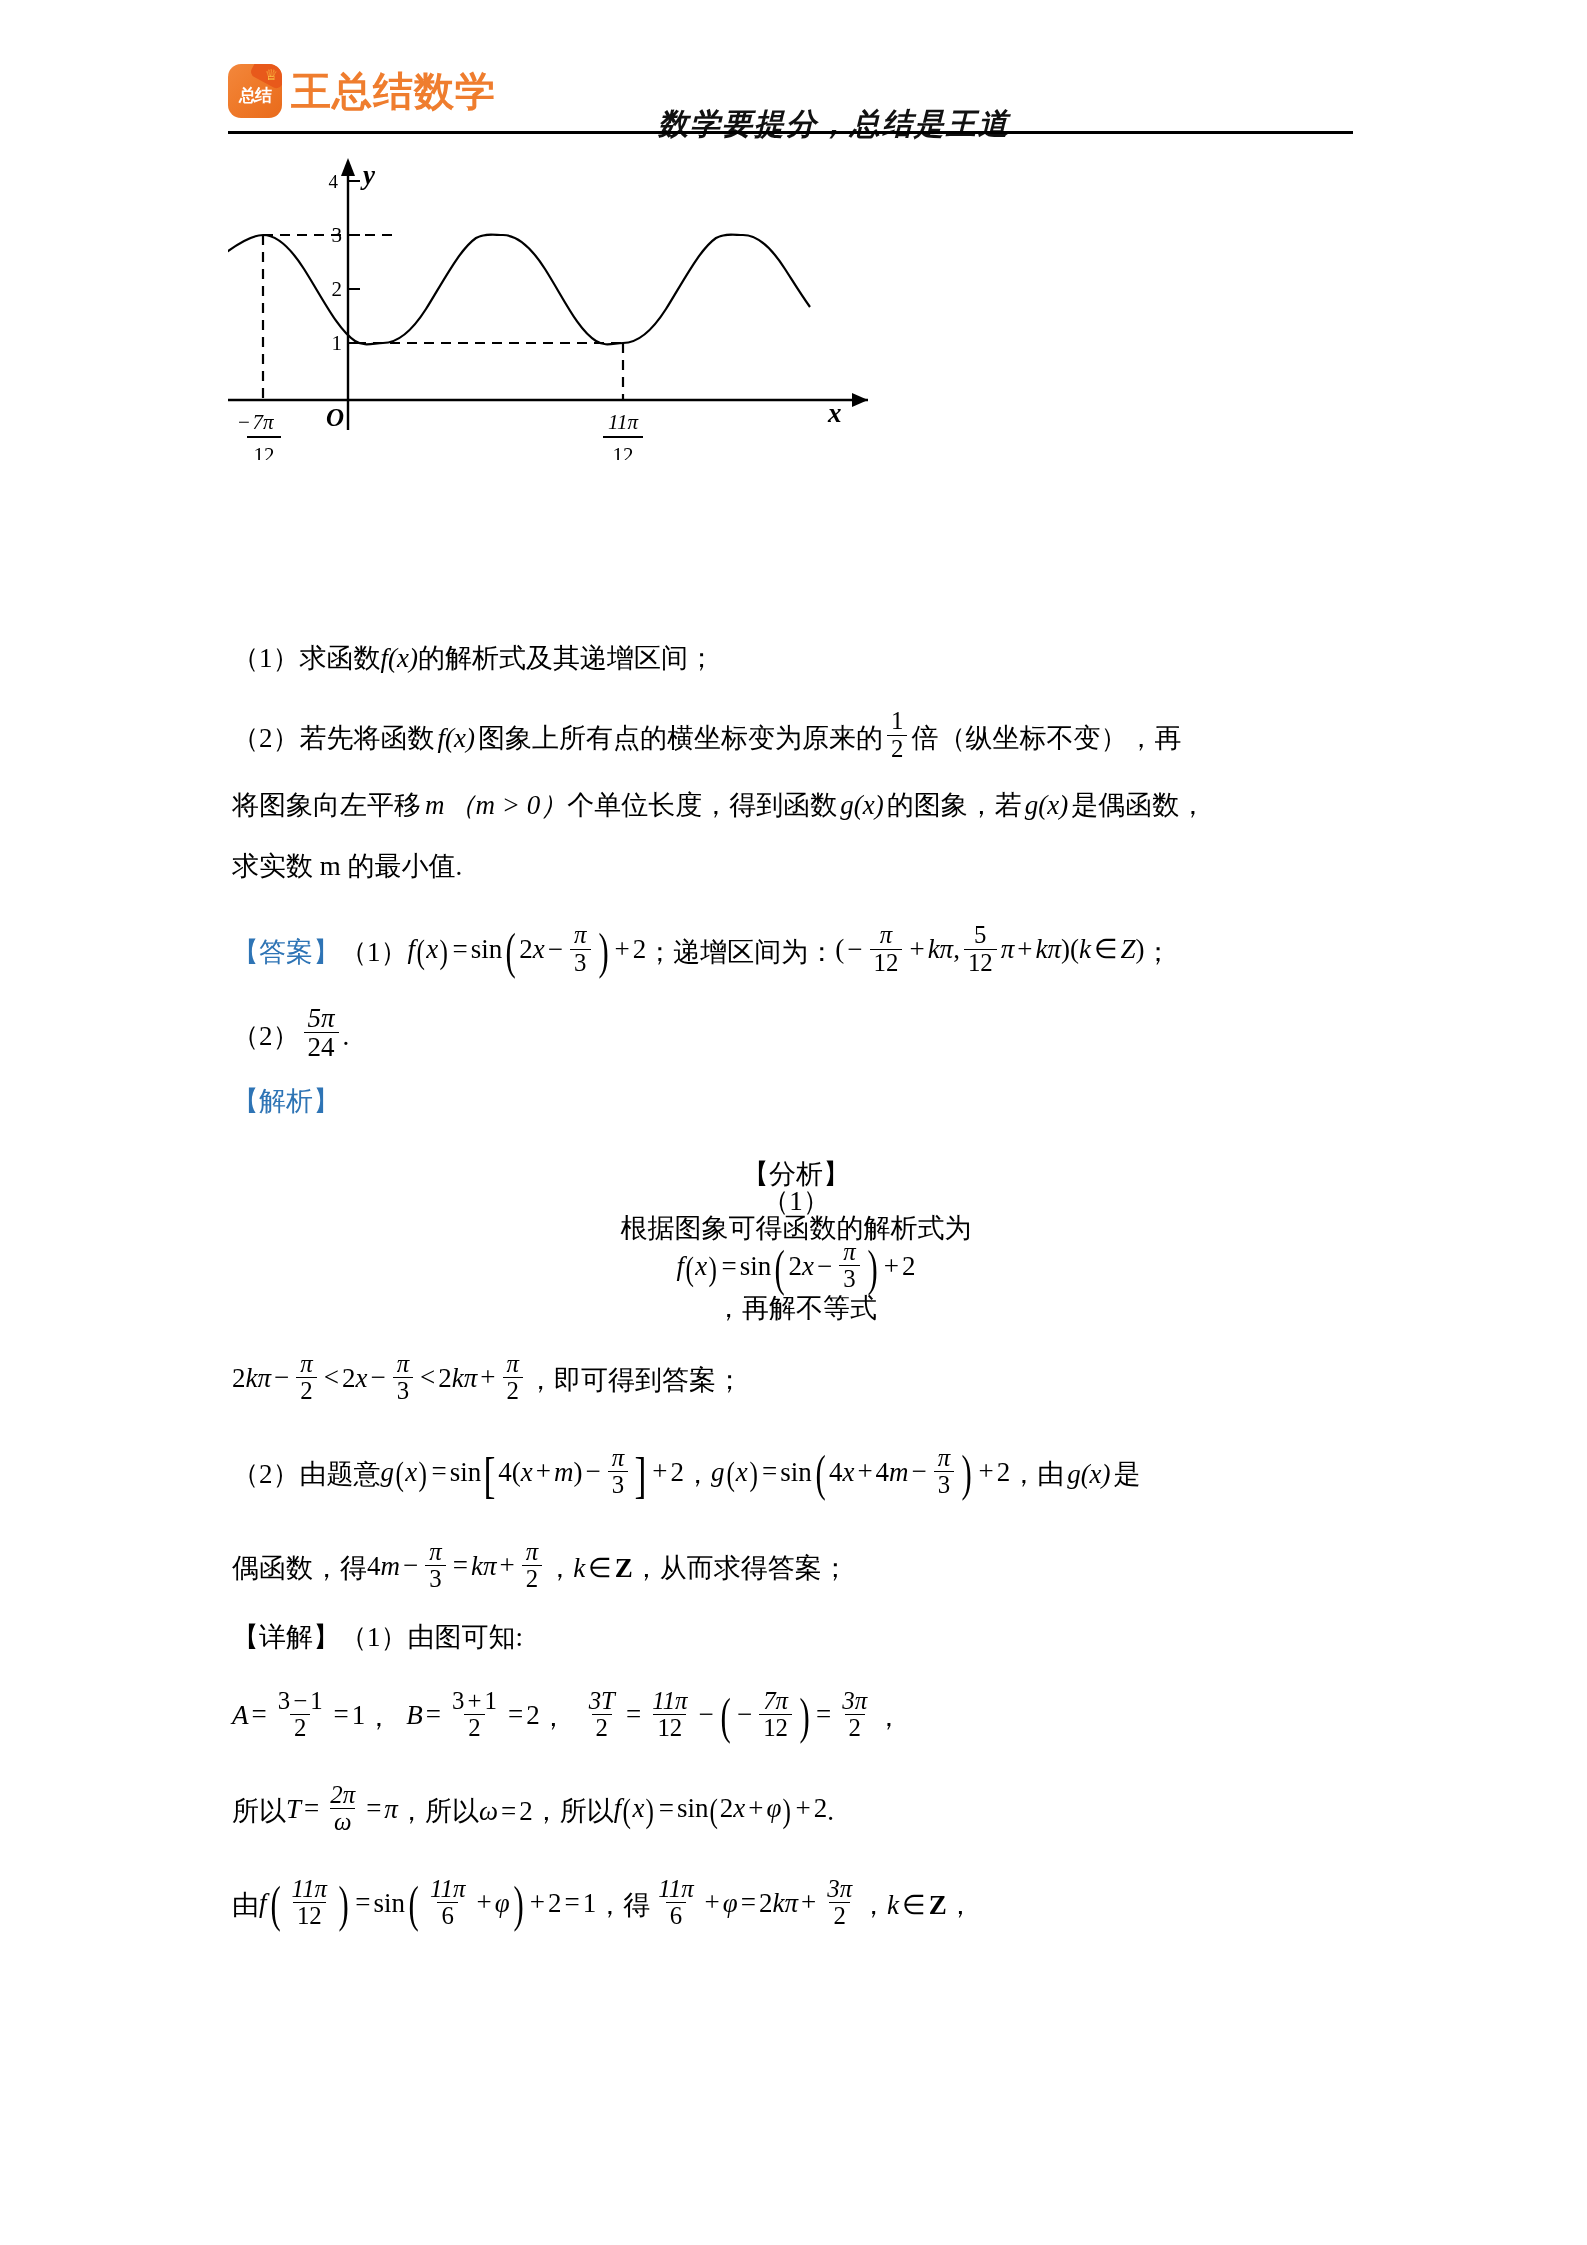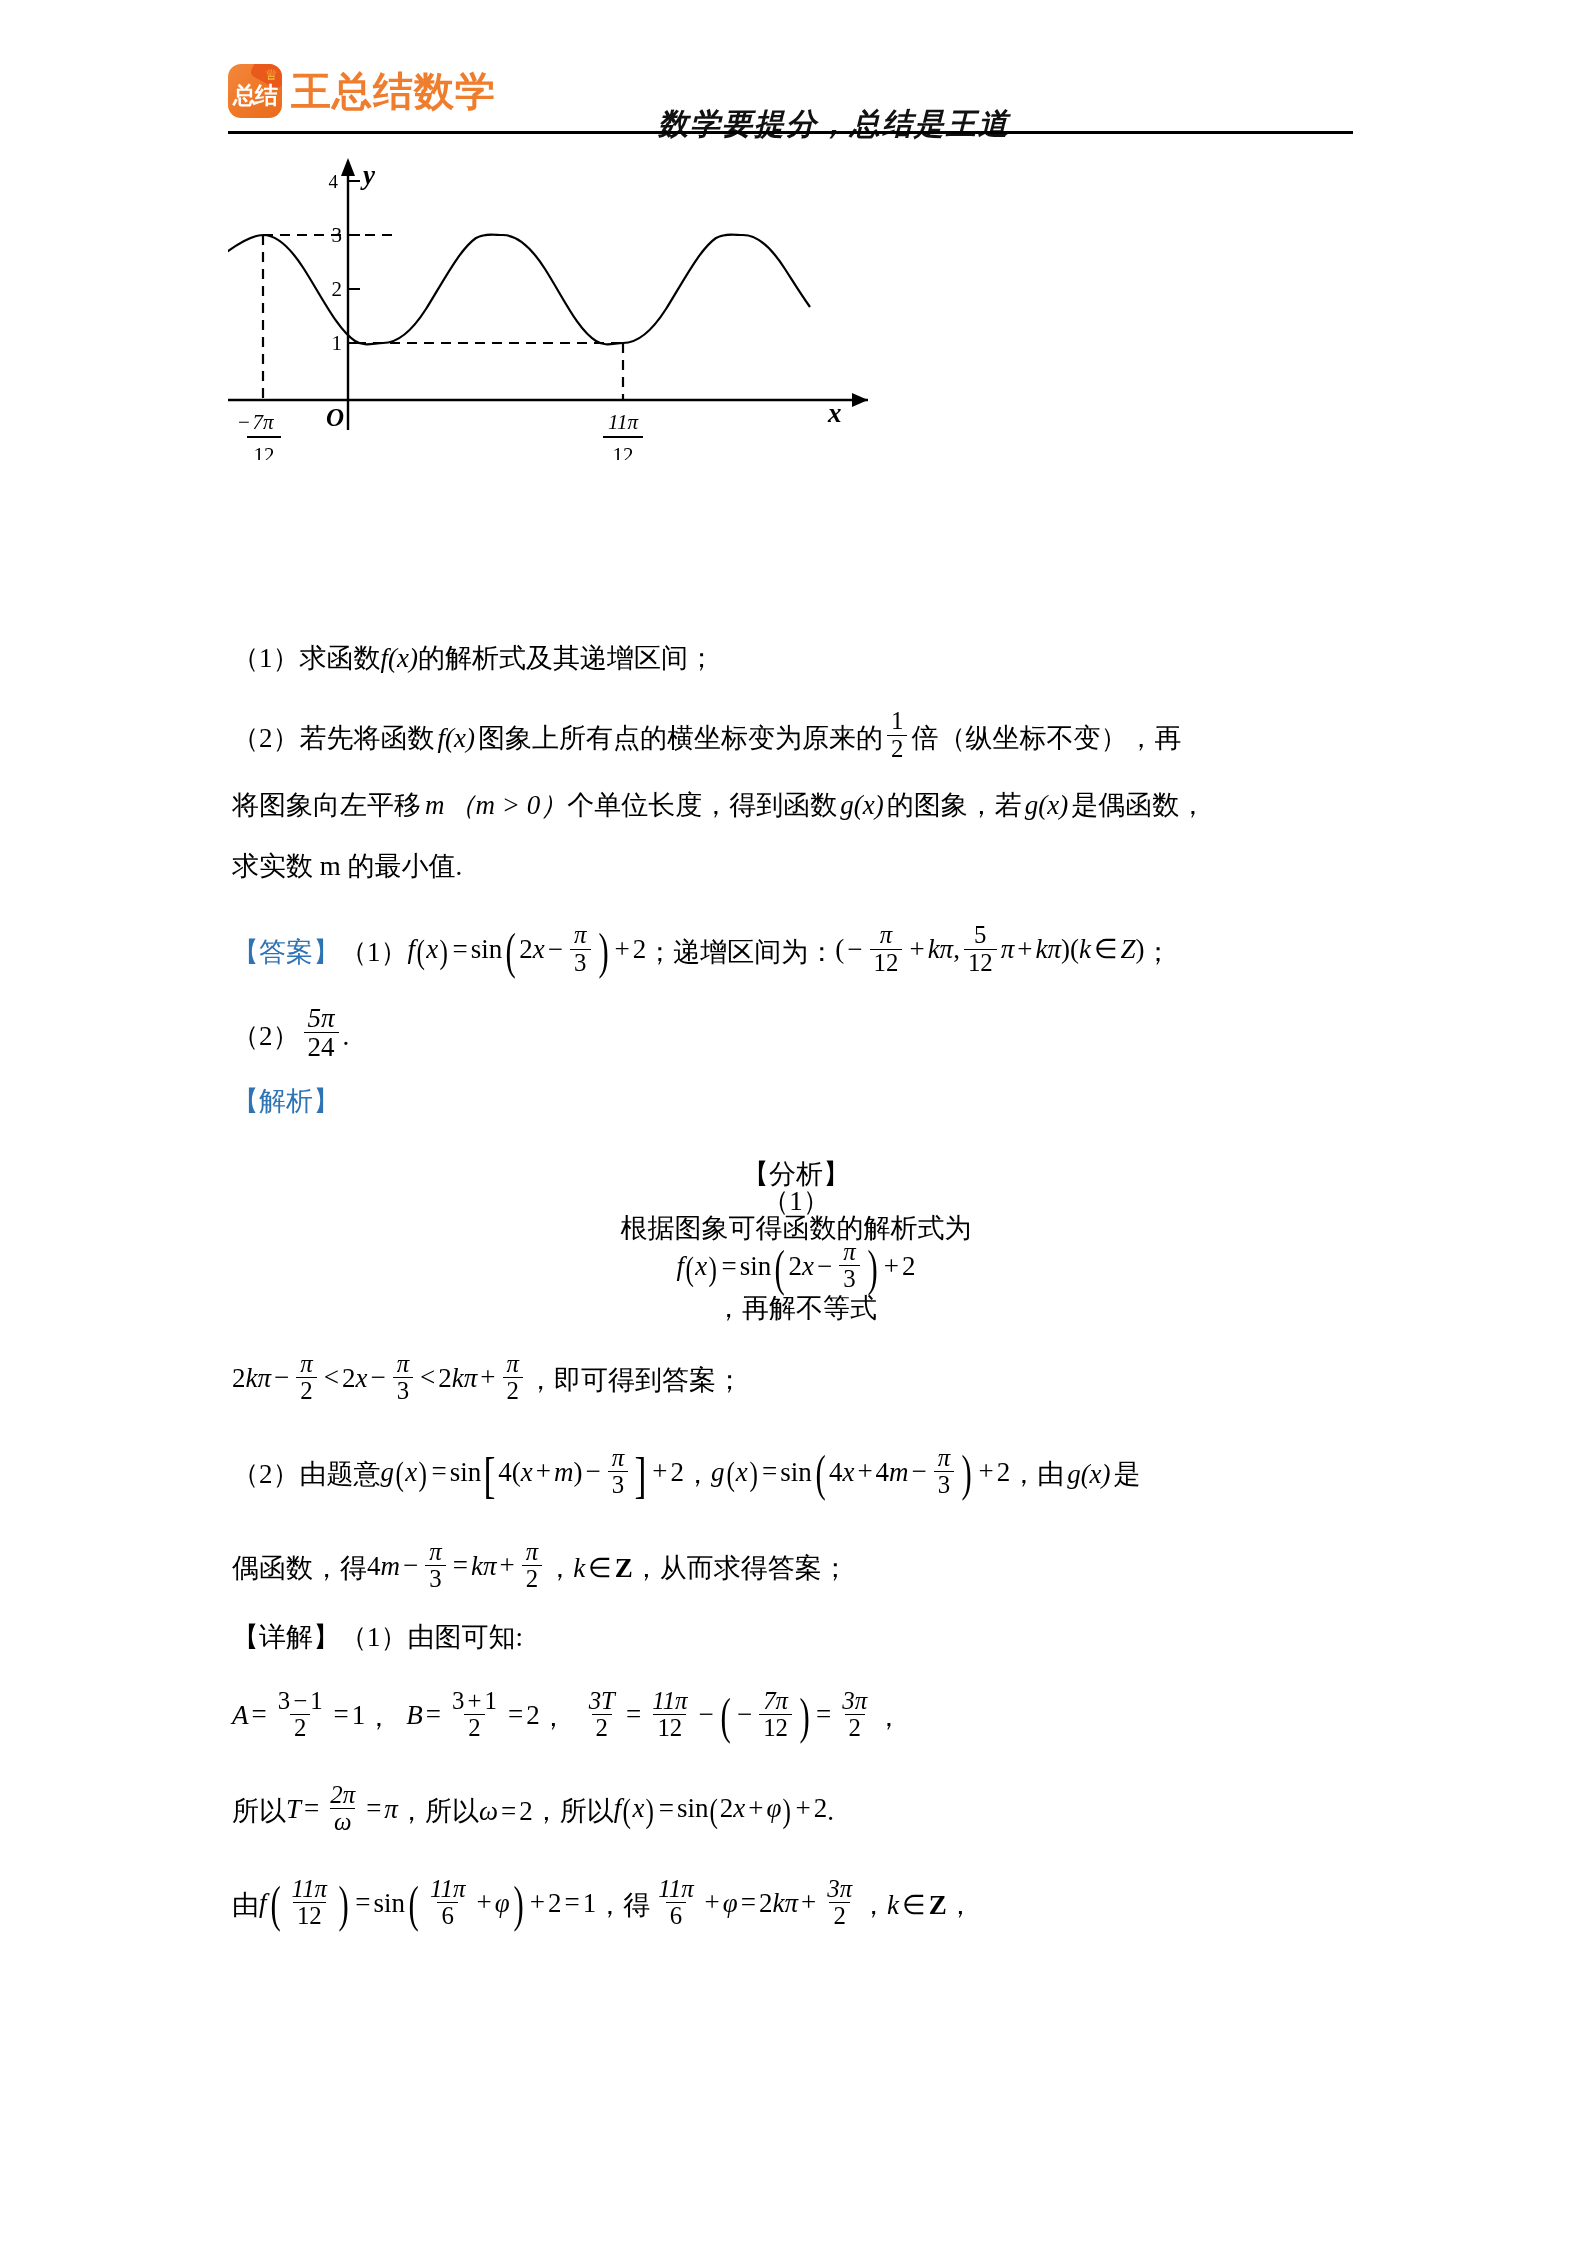--- a/index.html
+++ b/index.html
@@ -61,21 +61,21 @@
     color: #ffd24a;
     line-height: 1;
     z-index: 3;
   }
   .logo-mark .mark-text {
     position: relative;
     z-index: 2;
     color: #ffffff;
     font-family: "Liberation Sans", sans-serif;
     font-weight: bold;
-    font-size: 23px;
+    font-size: 17px;
     letter-spacing: -1px;
     margin-top: 8px;
   }
   .logo-text {
     color: #ef7d2e;
     font-family: "Liberation Sans", sans-serif;
     font-weight: bold;
     font-size: 40px;
     letter-spacing: 1px;
     line-height: 1;

